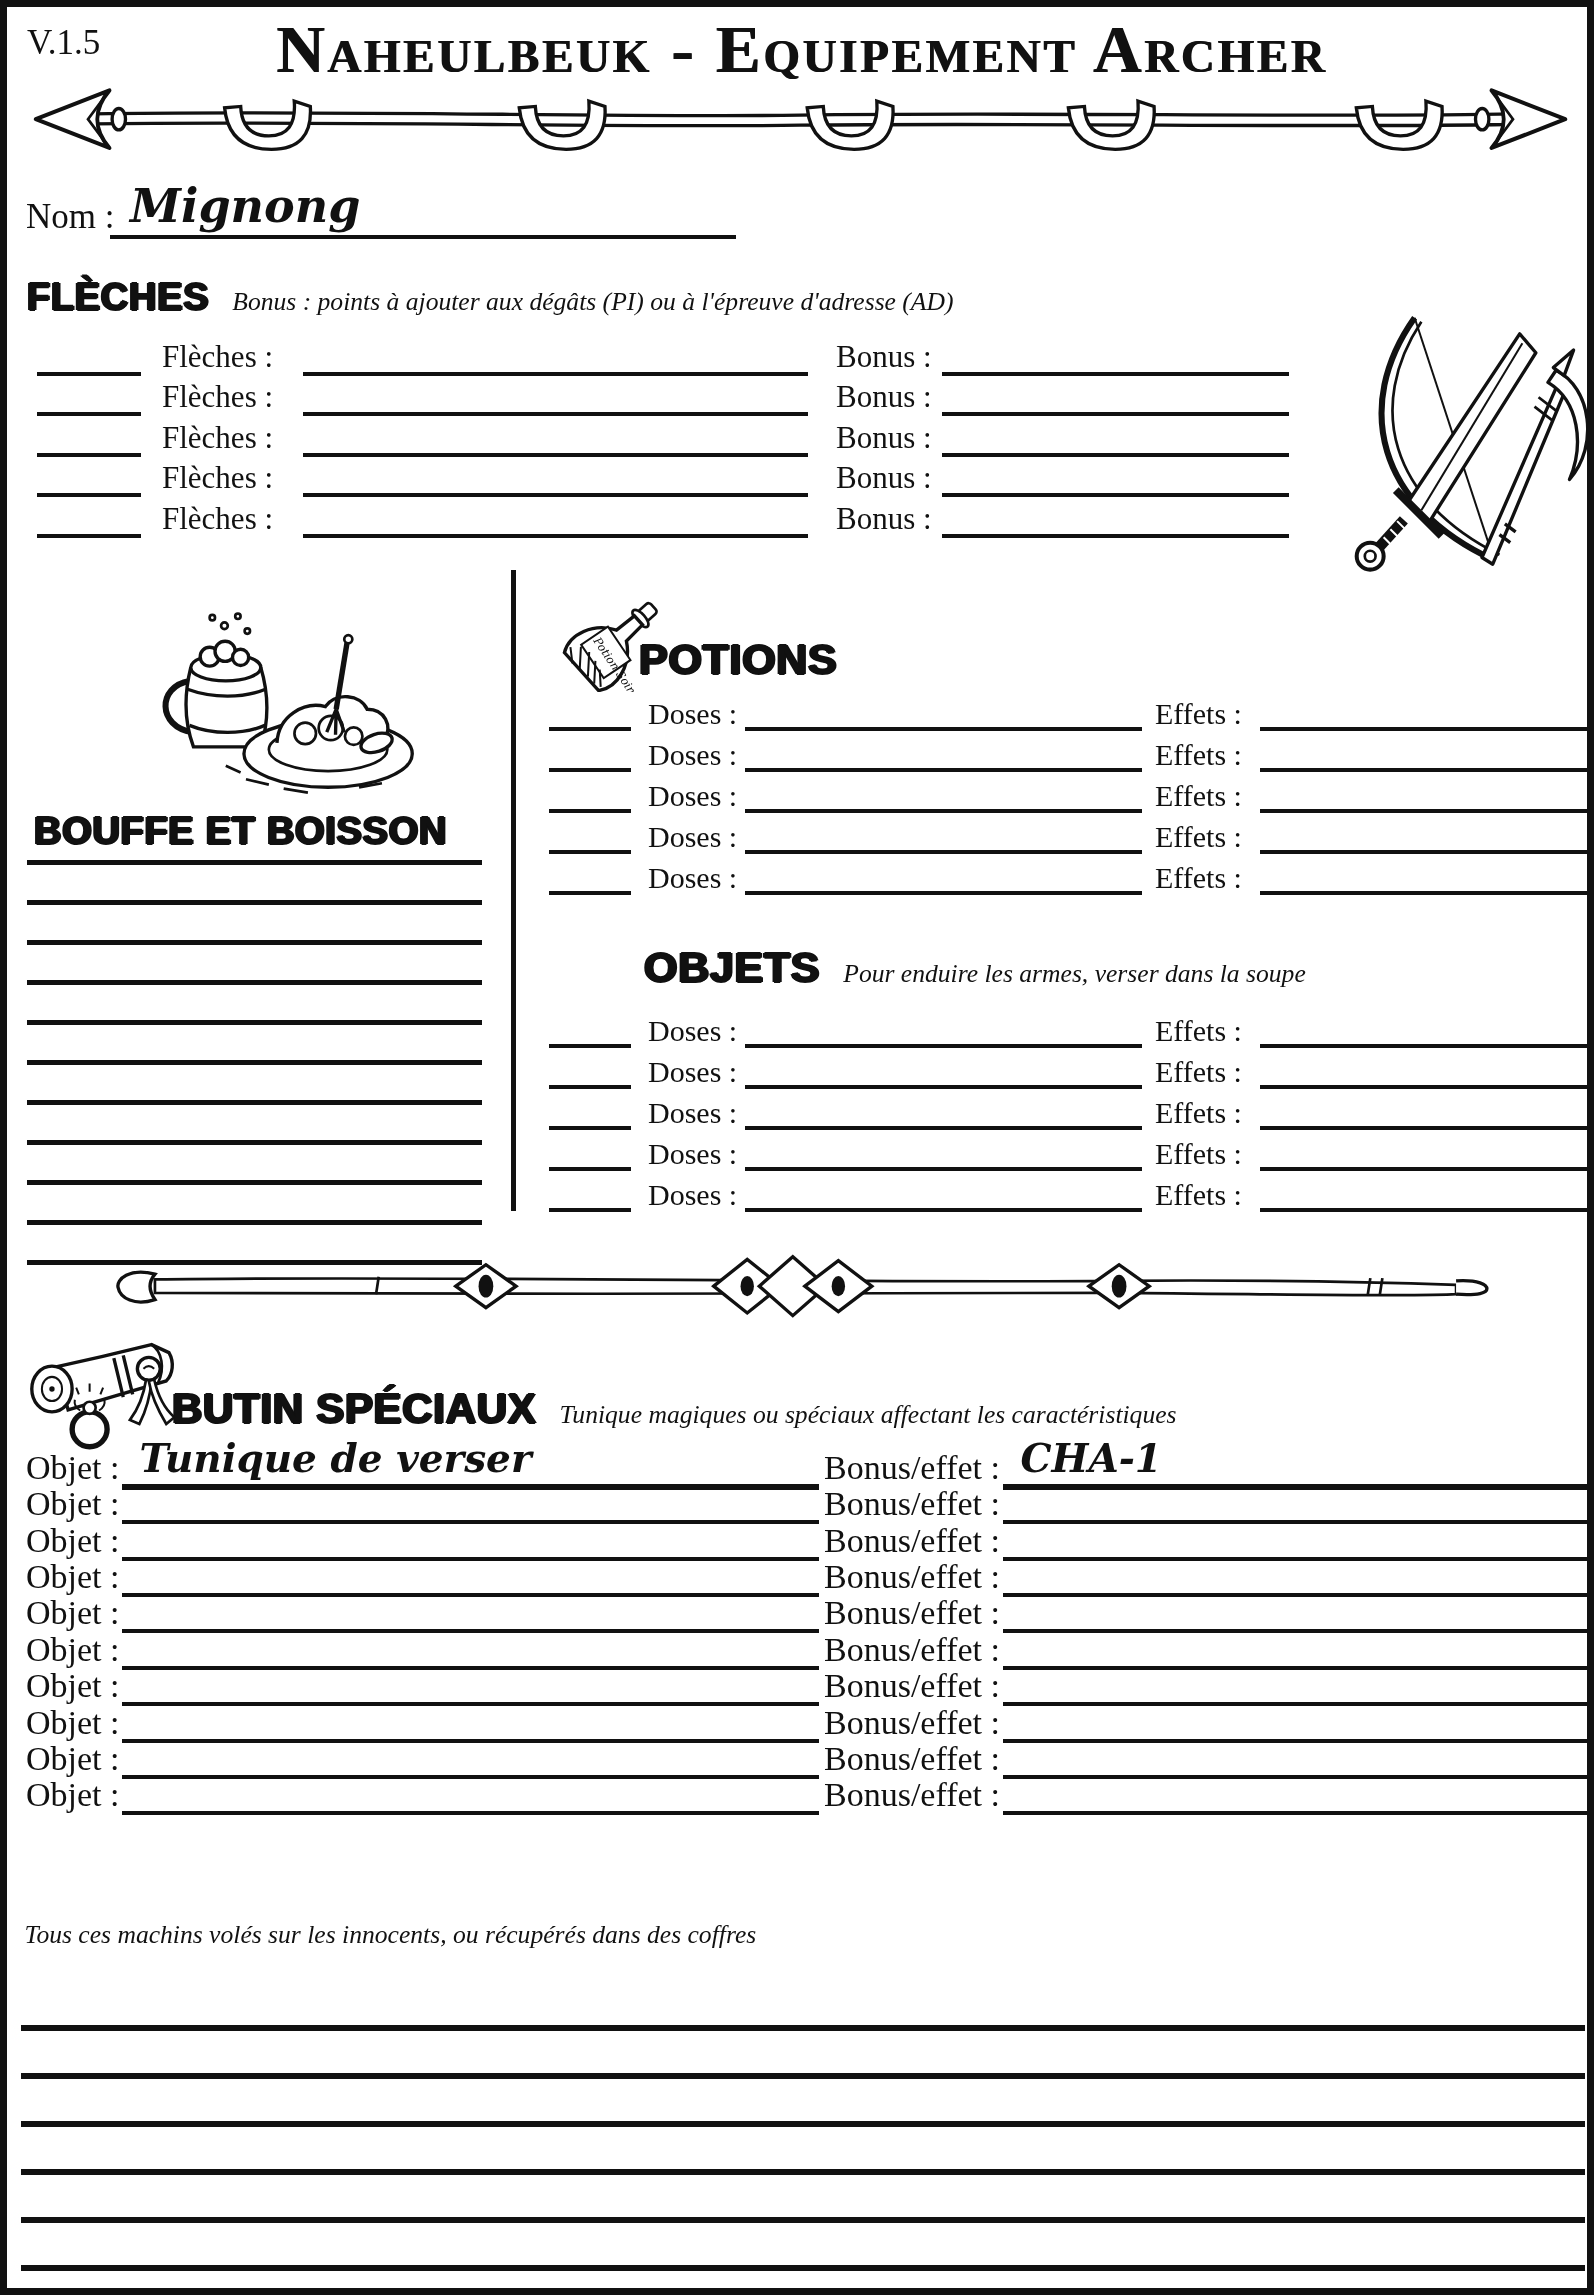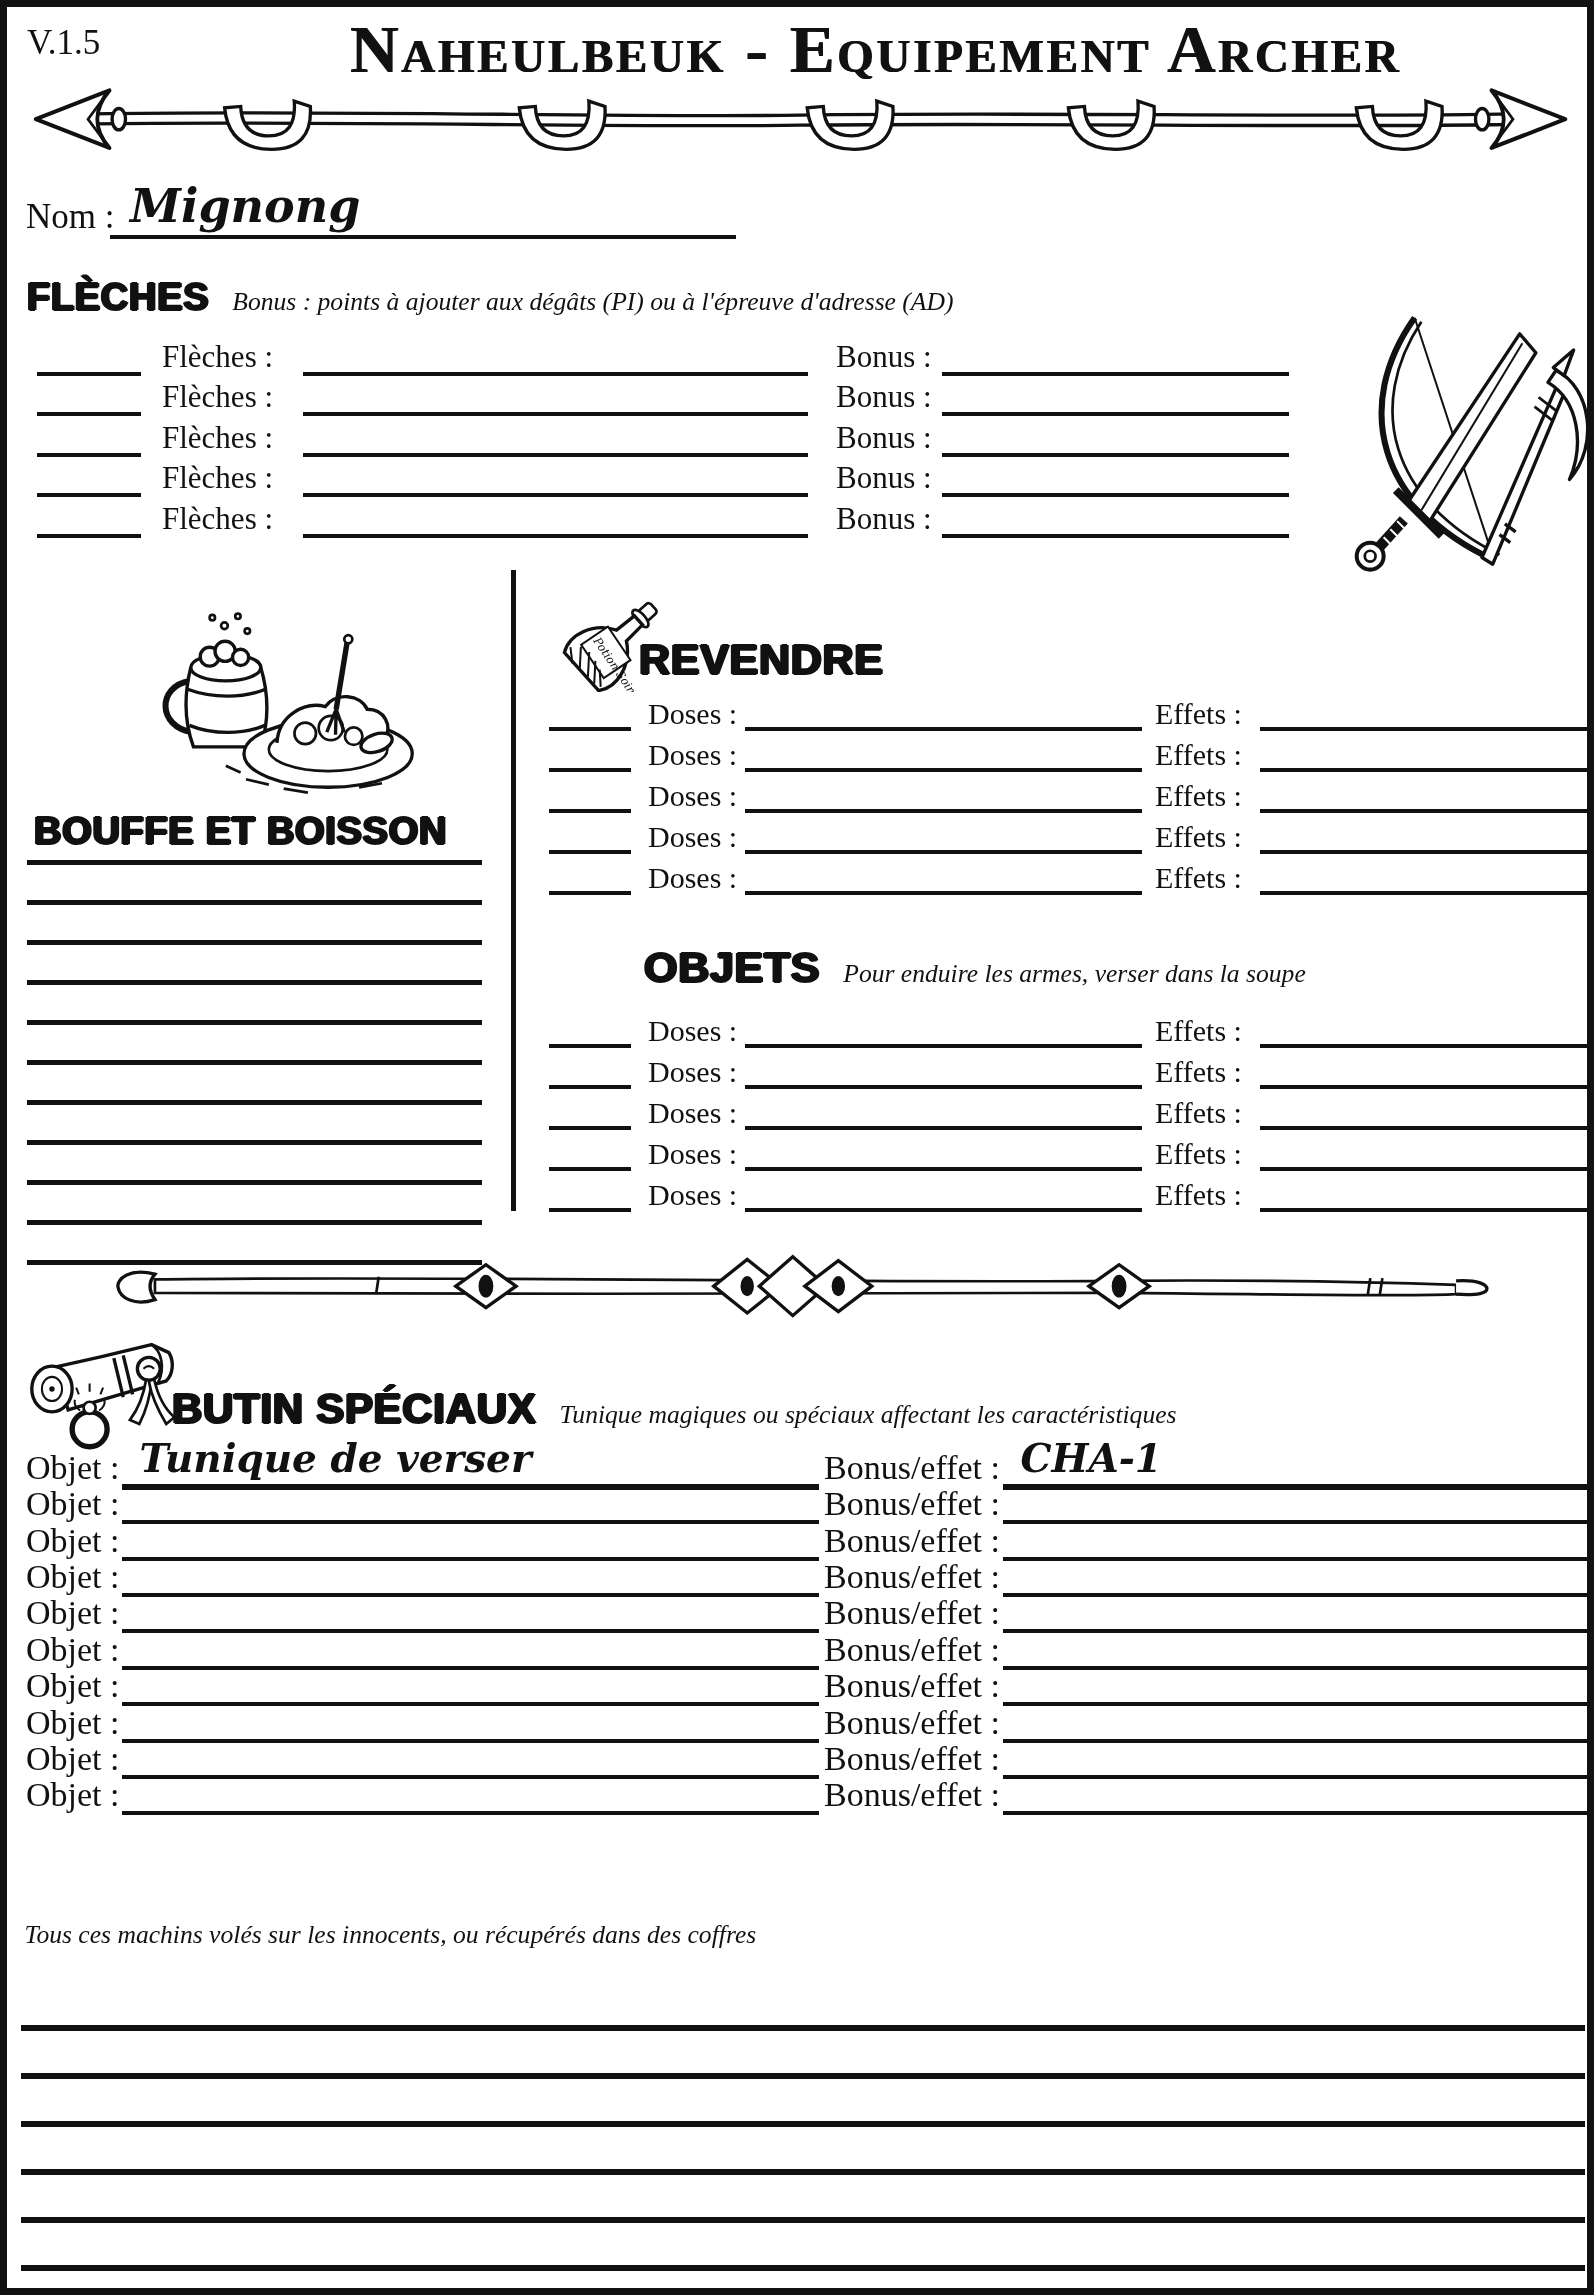--- a/index.html
+++ b/index.html
@@ -55,21 +55,21 @@
   .butin-lines > div{height:42px;border-bottom-width:6px;}
   svg{display:block;}
   .ink{stroke:#111;fill:none;}
 </style>
 </head>
 <body>
 
 <div class="page">
 
   <div class="abs" style="left:20px;top:16px;font-size:35px;">V.1.5</div>
-  <div class="abs" style="left:195px;top:4px;width:1199px;text-align:right;font-size:67px;font-weight:bold;letter-spacing:2.7px;font-variant:small-caps;text-shadow:1px 0 currentColor;">Naheulbeuk - Equipement Archer</div>
+  <div class="abs" style="left:195px;top:4px;width:1199px;text-align:center;font-size:67px;font-weight:bold;letter-spacing:2.7px;font-variant:small-caps;text-shadow:1px 0 currentColor;">Naheulbeuk - Equipement Archer</div>
 
   <svg class="abs" style="left:12px;top:74px;" width="1563" height="75" viewBox="0 0 2320 112">
     <path d="M105,49 C450,43 900,55 1160,51 C1500,46 1950,55 2215,49 L2215,65 C1950,70 1500,62 1160,66 C900,70 450,59 105,64 Z" fill="#fff" stroke="#111" stroke-width="5"></path>
     <path d="M18,57 L128,14 C104,42 104,72 128,100 Z" fill="#fff" stroke="#111" stroke-width="6" stroke-linejoin="round"></path>
     <path d="M128,14 L96,57 L128,100" class="ink" stroke-width="4"></path>
     <ellipse cx="142" cy="57" rx="10" ry="16" fill="#fff" stroke="#111" stroke-width="5"></ellipse>
     <path d="M2302,57 L2192,14 C2216,42 2216,72 2192,100 Z" fill="#fff" stroke="#111" stroke-width="6" stroke-linejoin="round"></path>
     <path d="M2192,14 L2224,57 L2192,100" class="ink" stroke-width="4"></path>
     <ellipse cx="2178" cy="57" rx="10" ry="16" fill="#fff" stroke="#111" stroke-width="5"></ellipse>
     <path d="M300,40 Q306,102 370,102 Q432,102 428,38 L404,30 Q408,82 366,82 Q326,82 324,38 Z" fill="#fff" stroke="#111" stroke-width="5"></path>
@@ -216,21 +216,21 @@
       <ellipse cx="0" cy="-108" rx="16" ry="7" fill="#fff" stroke="#111" stroke-width="4"></ellipse>
       <path d="M-9,-104 L-11,-70 C-42,-52 -54,-14 -38,10 L38,10 C54,-14 42,-52 11,-70 L9,-104 Z" fill="#fff" stroke="#111" stroke-width="5"></path>
       <g transform="rotate(8)">
         <rect x="-32" y="-60" width="60" height="48" fill="#fff" stroke="#111" stroke-width="3"></rect>
         <text x="-27" y="-30" font-size="17" font-style="italic" font-family="DejaVu Serif, serif" fill="#111">Potion Soins</text>
       </g>
       <path d="M-38,-2 L-18,12 M-28,-14 L-4,10 M-14,-18 L12,8 M2,-16 L26,8 M16,-12 L36,4" class="ink" stroke-width="3"></path>
     </g>
   </svg>
 
-  <div class="abs heavy" style="left:632px;top:628px;font-size:43px;">REVENDRE</div>
+  <div class="abs heavy" style="left:632px;top:628px;font-size:43px;">POTIONS</div>
 
   <div class="abs" style="left:522px;top:684px;width:1057px;height:209px;">
     <div class="row dose-row" style="top:0;height:41px;">
       <span class="uline u-qty"></span>
       <span class="label l-do">Doses :</span>
       <span class="uline u-main">
           <span class="hand" style="font-size:31px;"></span>
         </span>
       <span class="label l-ef">Effets :</span>
       <span class="uline u-eff">

